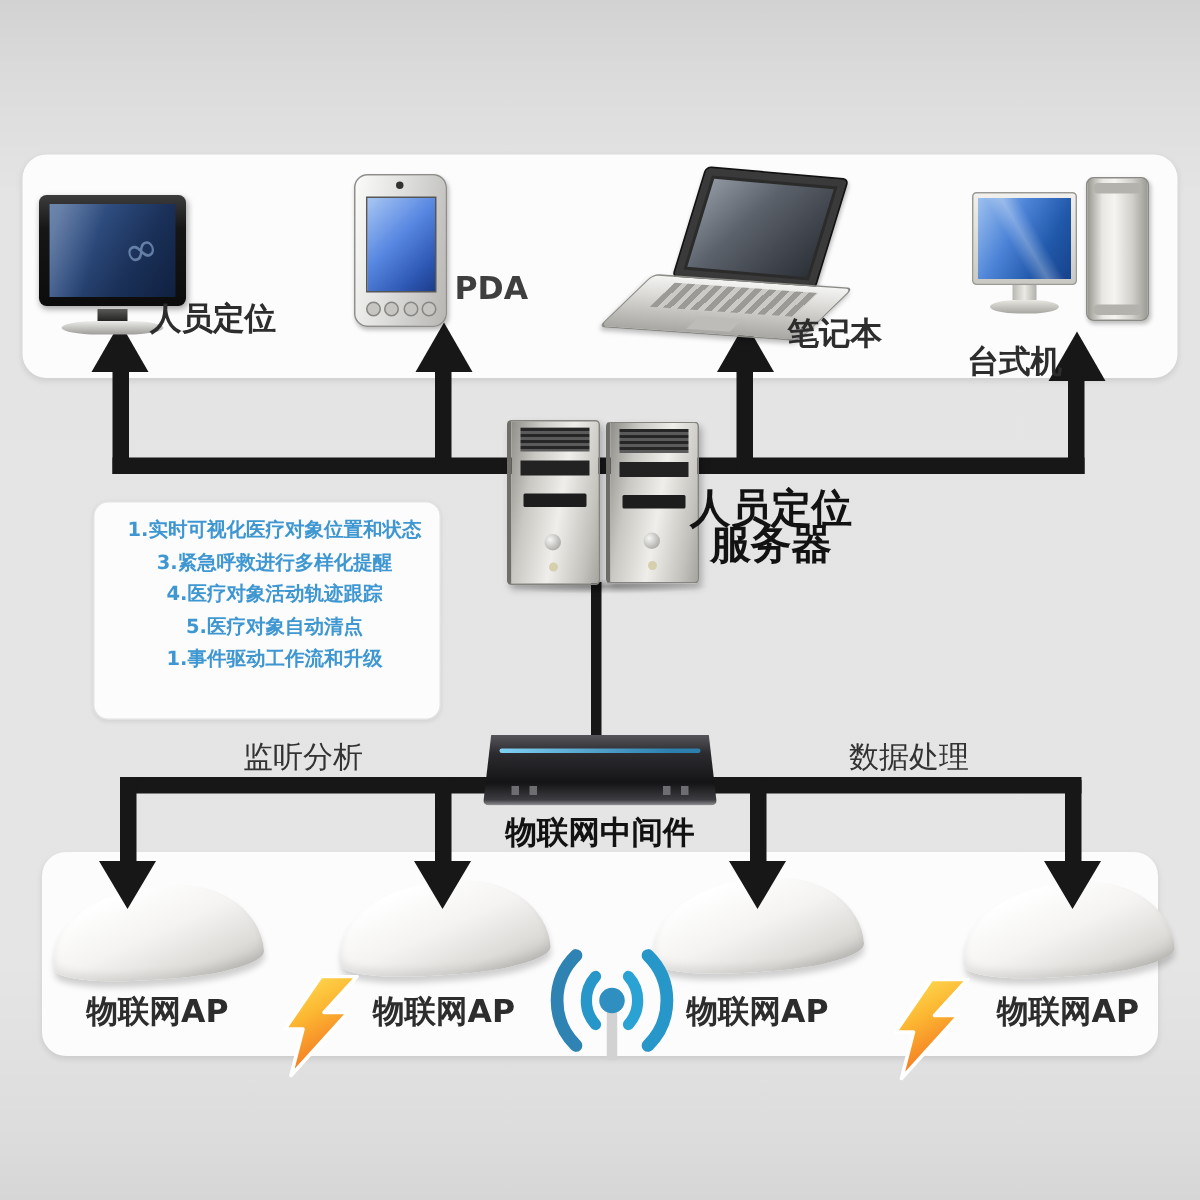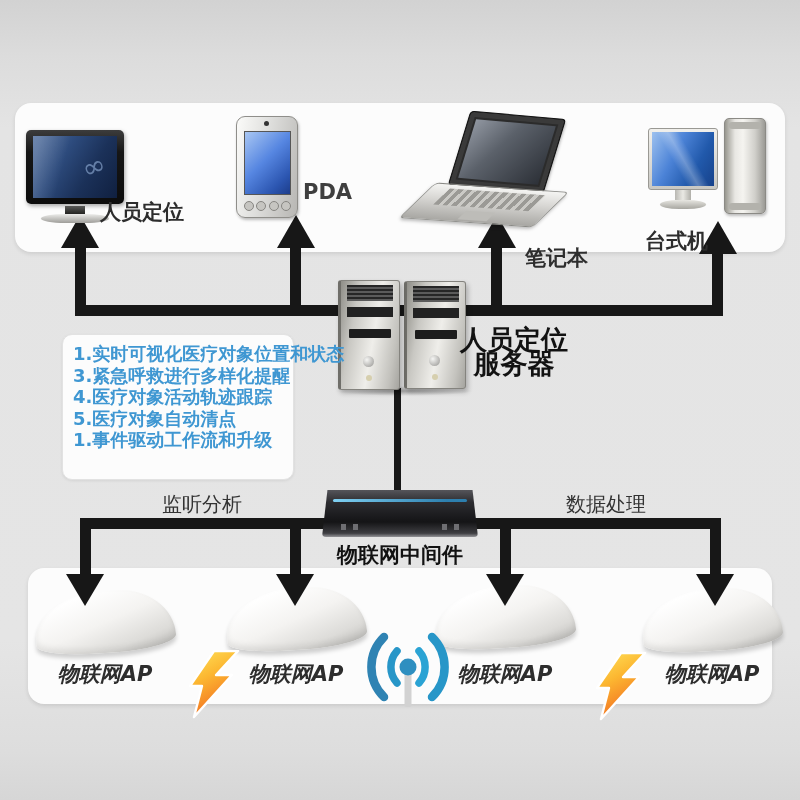--- a/index.html
+++ b/index.html
@@ -61,31 +61,31 @@
   .tower{position:absolute;top:0;width:58px;height:108px;border:1px solid #84837e;border-left:3px solid #6f6e69;border-radius:3px;background:linear-gradient(100deg,#8f8e88 0%,#c9c8c3 25%,#efeeea 55%,#c3c2bd 85%,#a5a49f 100%);box-shadow:2px 3px 5px rgba(0,0,0,0.25);}
   .tw-vent{position:absolute;top:4px;left:6px;right:6px;height:16px;background:repeating-linear-gradient(180deg,#262626 0 2px,#5b5b5b 2px 4px);}
   .tw-bar{position:absolute;top:26px;left:6px;right:6px;height:10px;background:#222;}
   .tw-slot{position:absolute;top:48px;left:8px;right:8px;height:9px;background:#1d1d1d;border-radius:1px;}
   .tw-btn{position:absolute;bottom:22px;left:22px;width:11px;height:11px;border-radius:50%;background:radial-gradient(circle at 35% 35%,#f6f6f4,#949390);}
   .tw-led{position:absolute;bottom:8px;left:25px;width:6px;height:6px;border-radius:50%;background:#d6cfae;}
   .srv-shadow{position:absolute;left:-4px;top:106px;width:140px;height:10px;background:radial-gradient(ellipse,rgba(0,0,0,0.28),rgba(0,0,0,0) 70%);}
 
   
   .features-panel{position:absolute;left:62px;top:334px;width:232px;height:146px;background:#fcfcfc;border:1px solid #e2e2e2;border-radius:10px;box-shadow:0 1px 3px rgba(0,0,0,0.08);padding:8px 0 0 10px;box-sizing:border-box;z-index:3;}
-  .feature-item{display:block;color:#3f97d2;font-size:18px;font-weight:bold;line-height:21.5px;white-space:nowrap;}
+  .feature-item{display:block;color:#3f97d2;font-size:13px;font-weight:bold;line-height:21.5px;white-space:nowrap;text-align:center;}
 
   
   .mw-icon{position:absolute;left:322px;top:490px;width:156px;height:47px;z-index:4;}
   .mw-body{position:absolute;inset:0;clip-path:polygon(3.5% 0,96.5% 0,100% 100%,0 100%);background:linear-gradient(180deg,#55555a 0%,#2c2c30 26%,#141416 68%,#3e3e42 92%,#949498 100%);border-radius:4px;}
   .mw-stripe{position:absolute;top:9px;left:7%;width:86%;height:3px;border-radius:2px;background:linear-gradient(90deg,#7fd0f2,#2d7fae 85%);}
   .mw-dot{position:absolute;bottom:7px;width:5px;height:6px;background:#6e6e72;}
 
   
   .ap-icon{position:absolute;width:140px;height:62px;transform:rotate(-4deg);border-radius:55% 45% 50% 50%/80% 85% 25% 20%;background:linear-gradient(160deg,#ffffff 18%,#f4f3f1 50%,#dddcd9 78%,#bebdba 96%);box-shadow:0 4px 4px rgba(0,0,0,0.18),inset 0 -4px 6px rgba(0,0,0,0.08);z-index:4;}
-  .ap-label{text-align:center;width:140px;font-style:italic;}
+  .ap-label{text-align:center;width:140px;}
 
   
   .bolt-icon{position:absolute;width:54px;height:70px;z-index:6;}
   .wifi-icon{position:absolute;left:366px;top:627px;width:84px;height:80px;z-index:6;}
 
   .link-label{position:absolute;font-size:20px;font-weight:normal;color:#333;white-space:nowrap;z-index:6;}
   .server-label{position:absolute;left:458px;top:328px;width:112px;text-align:center;font-size:27px;font-weight:bold;color:#121212;line-height:24px;z-index:6;}
   .mw-label{position:absolute;left:310px;top:541px;width:180px;text-align:center;font-size:21px;font-weight:bold;color:#121212;z-index:6;}
 </style>
 </head>
@@ -140,21 +140,21 @@
 
   <div class="laptop-icon">
     <div class="lap-screen">
         <div class="lap-screen-inner"></div>
       </div>
     <div class="lap-base">
       <div class="lap-kb"></div>
       <div class="lap-pad"></div>
     </div>
   </div>
-  <div class="lbl" style="left:525px;top:208px;margin-top:36px;">笔记本</div>
+  <div class="lbl" style="left:525px;top:208px;">笔记本</div>
 
   <div class="desktop-icon">
     <div class="dt-tower"></div>
     <div class="dt-monitor">
         <div class="dt-screen"></div>
       </div>
     <div class="dt-neck"></div>
     <div class="dt-base"></div>
   </div>
   <div class="lbl" style="left:645px;top:227px;">台式机</div>

